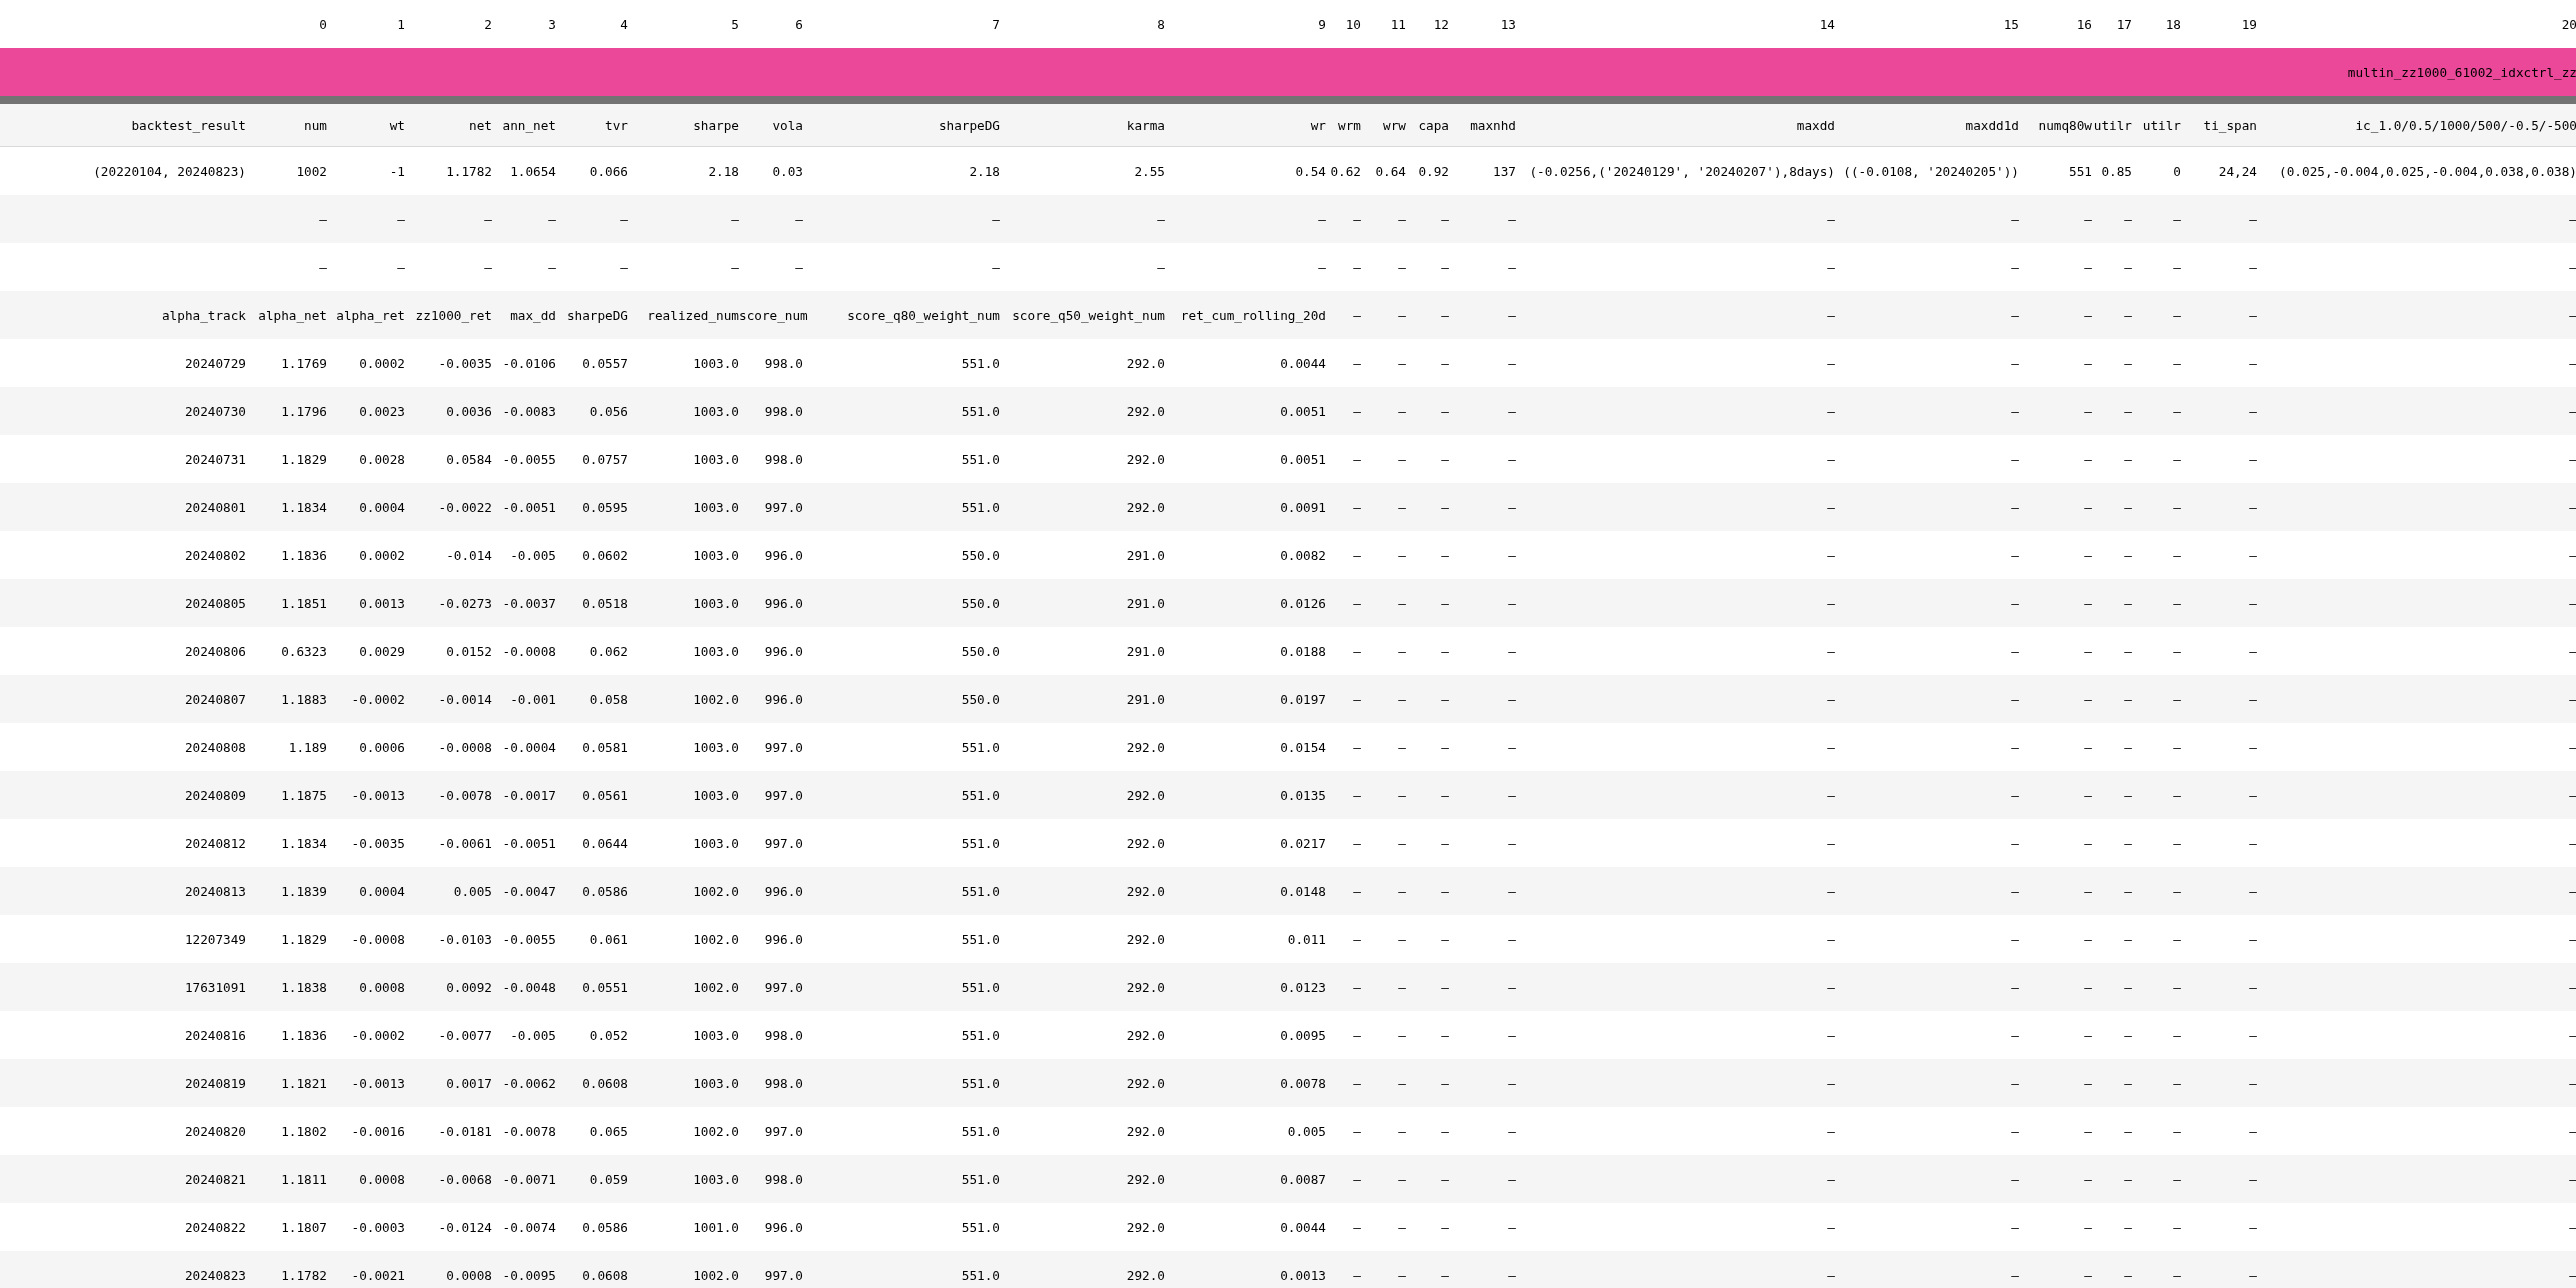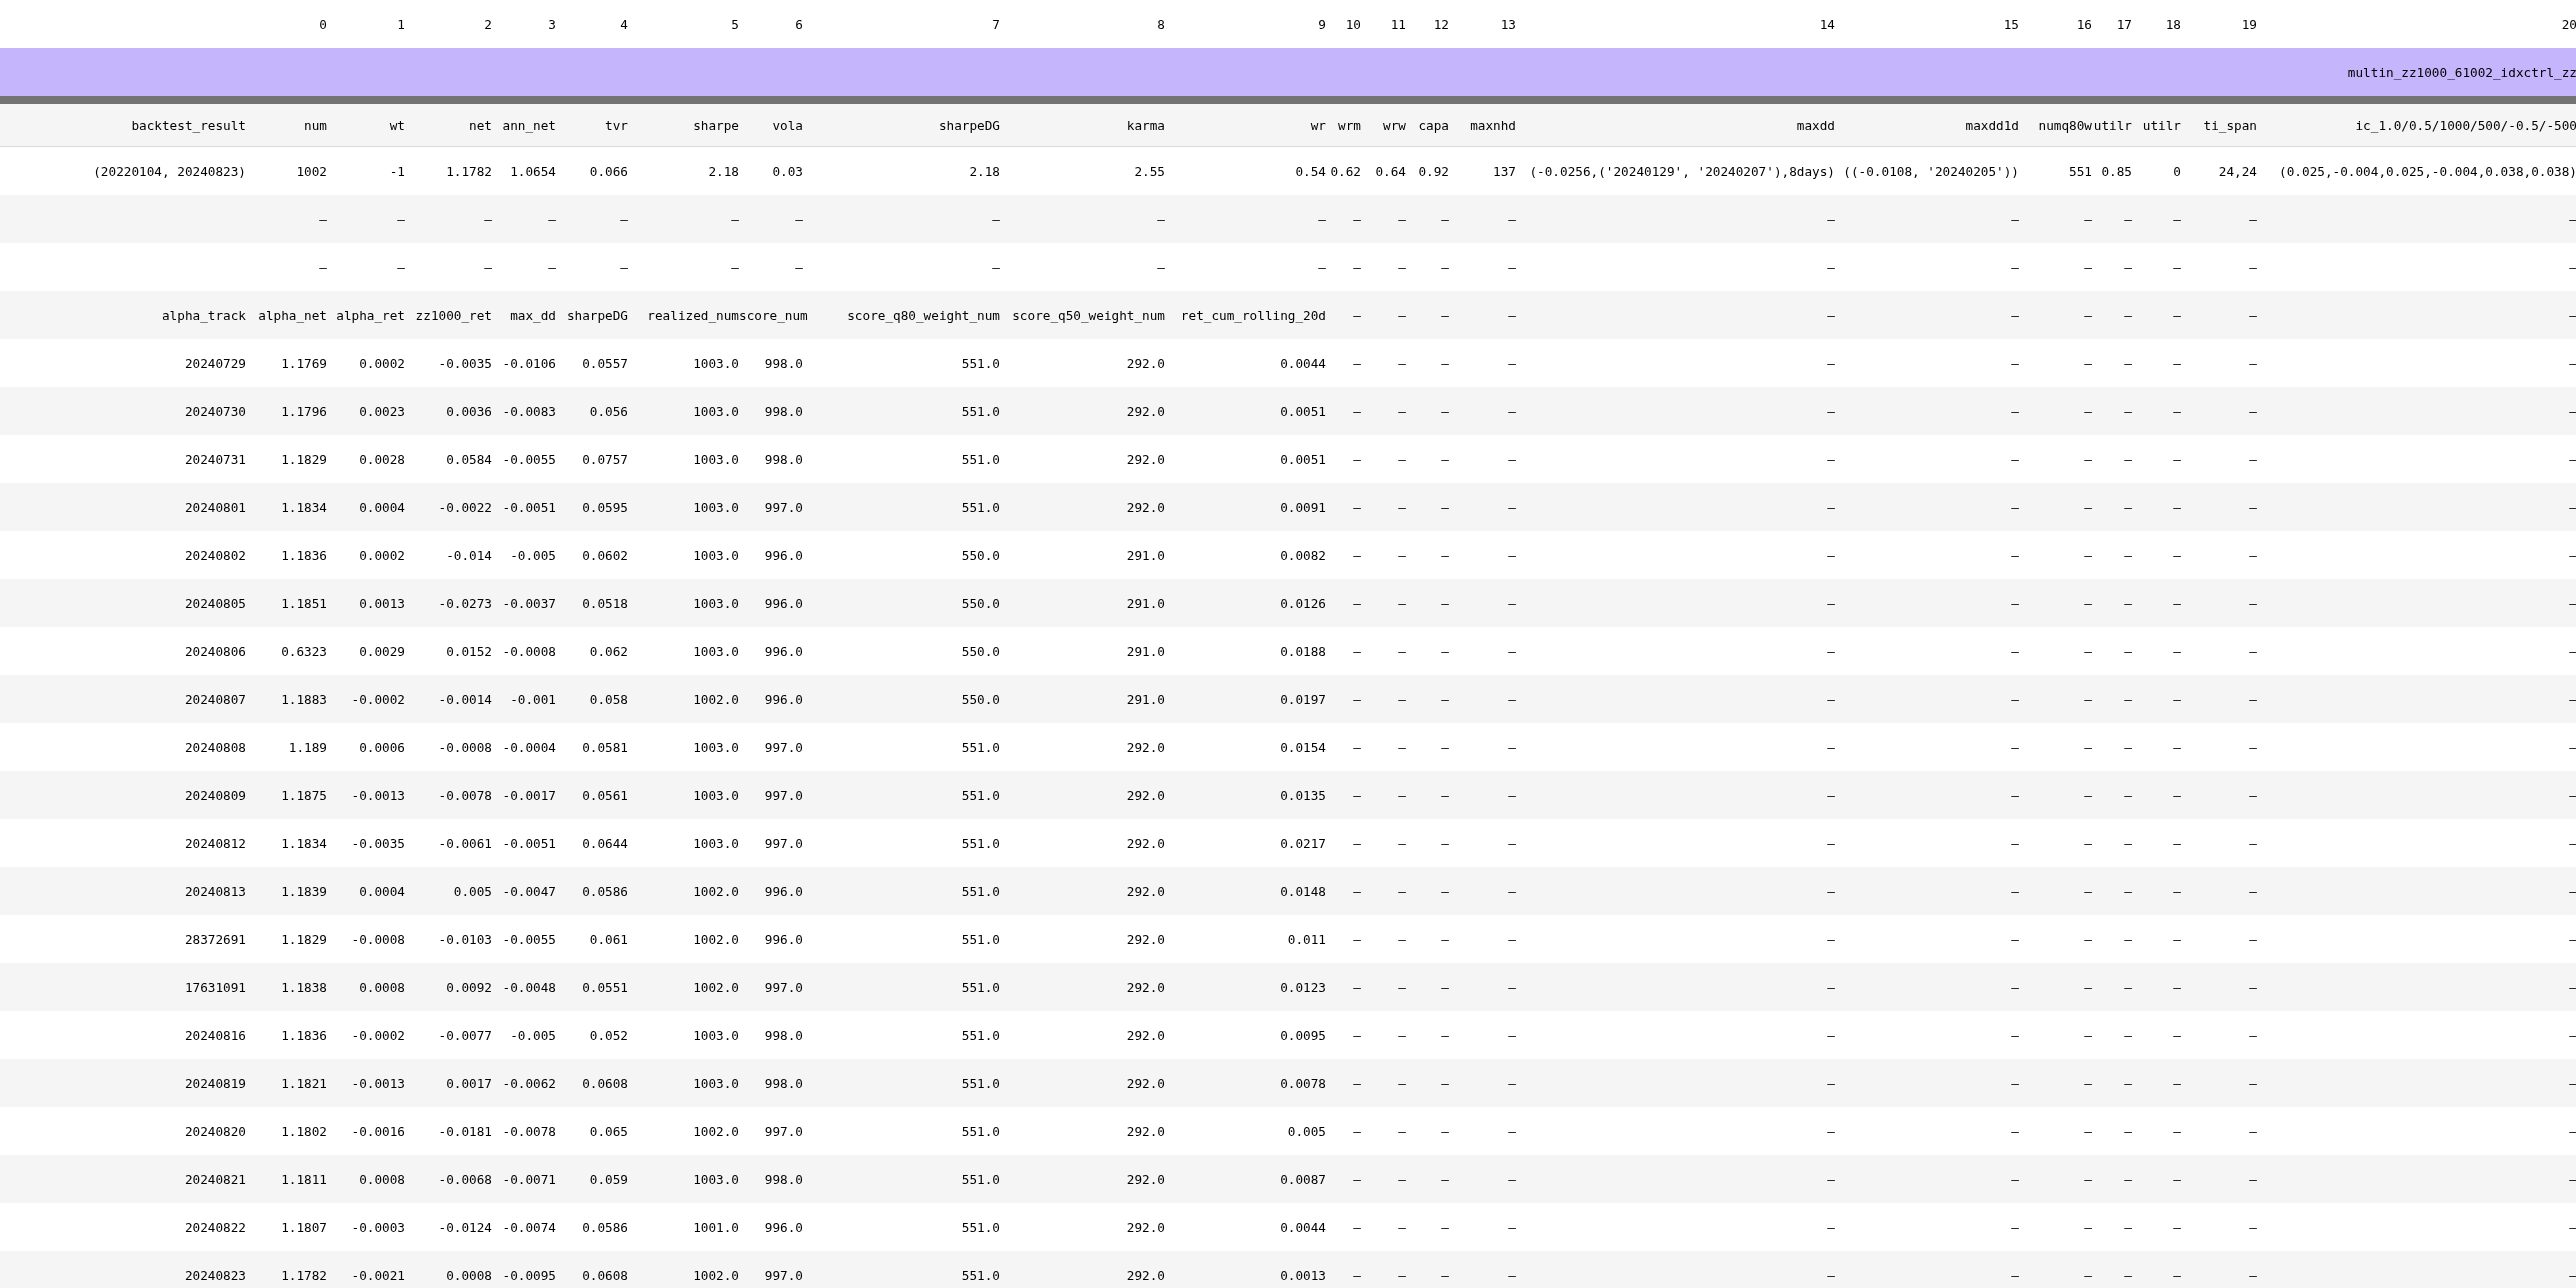--- a/index.html
+++ b/index.html
@@ -26,21 +26,21 @@
     text-align: right;
     vertical-align: middle;
     white-space: nowrap;
     overflow: visible;
   }
   tr.stripe td { background: #f5f5f5; }
   tr.index-row td { height: 48px; background: #ffffff; }
   td.title-cell {
     text-align: left;
     padding-left: 16px;
-    background: #c4b5fd;
+    background: #ec4899;
   }
   tr.header-row td {
     height: 42px;
     border-top: 8px solid #737373;
     border-bottom: 1.6px solid #d9d9d9;
   }
   td.last-col { padding-right: 8px; }
   td.dash-cell { letter-spacing: 0; }
 </style>
 </head>
@@ -501,21 +501,21 @@
         <td class="dash-cell">—</td>
         <td class="dash-cell">—</td>
         <td class="dash-cell">—</td>
         <td class="dash-cell">—</td>
         <td class="dash-cell">—</td>
         <td class="dash-cell">—</td>
         <td class="dash-cell">—</td>
         <td class="dash-cell last-col">—</td>
       </tr>
       <tr>
-        <td>28372691</td>
+        <td>12207349</td>
         <td>1.1829</td>
         <td>-0.0008</td>
         <td>-0.0103</td>
         <td>-0.0055</td>
         <td>0.061</td>
         <td>1002.0</td>
         <td>996.0</td>
         <td>551.0</td>
         <td>292.0</td>
         <td>0.011</td>

